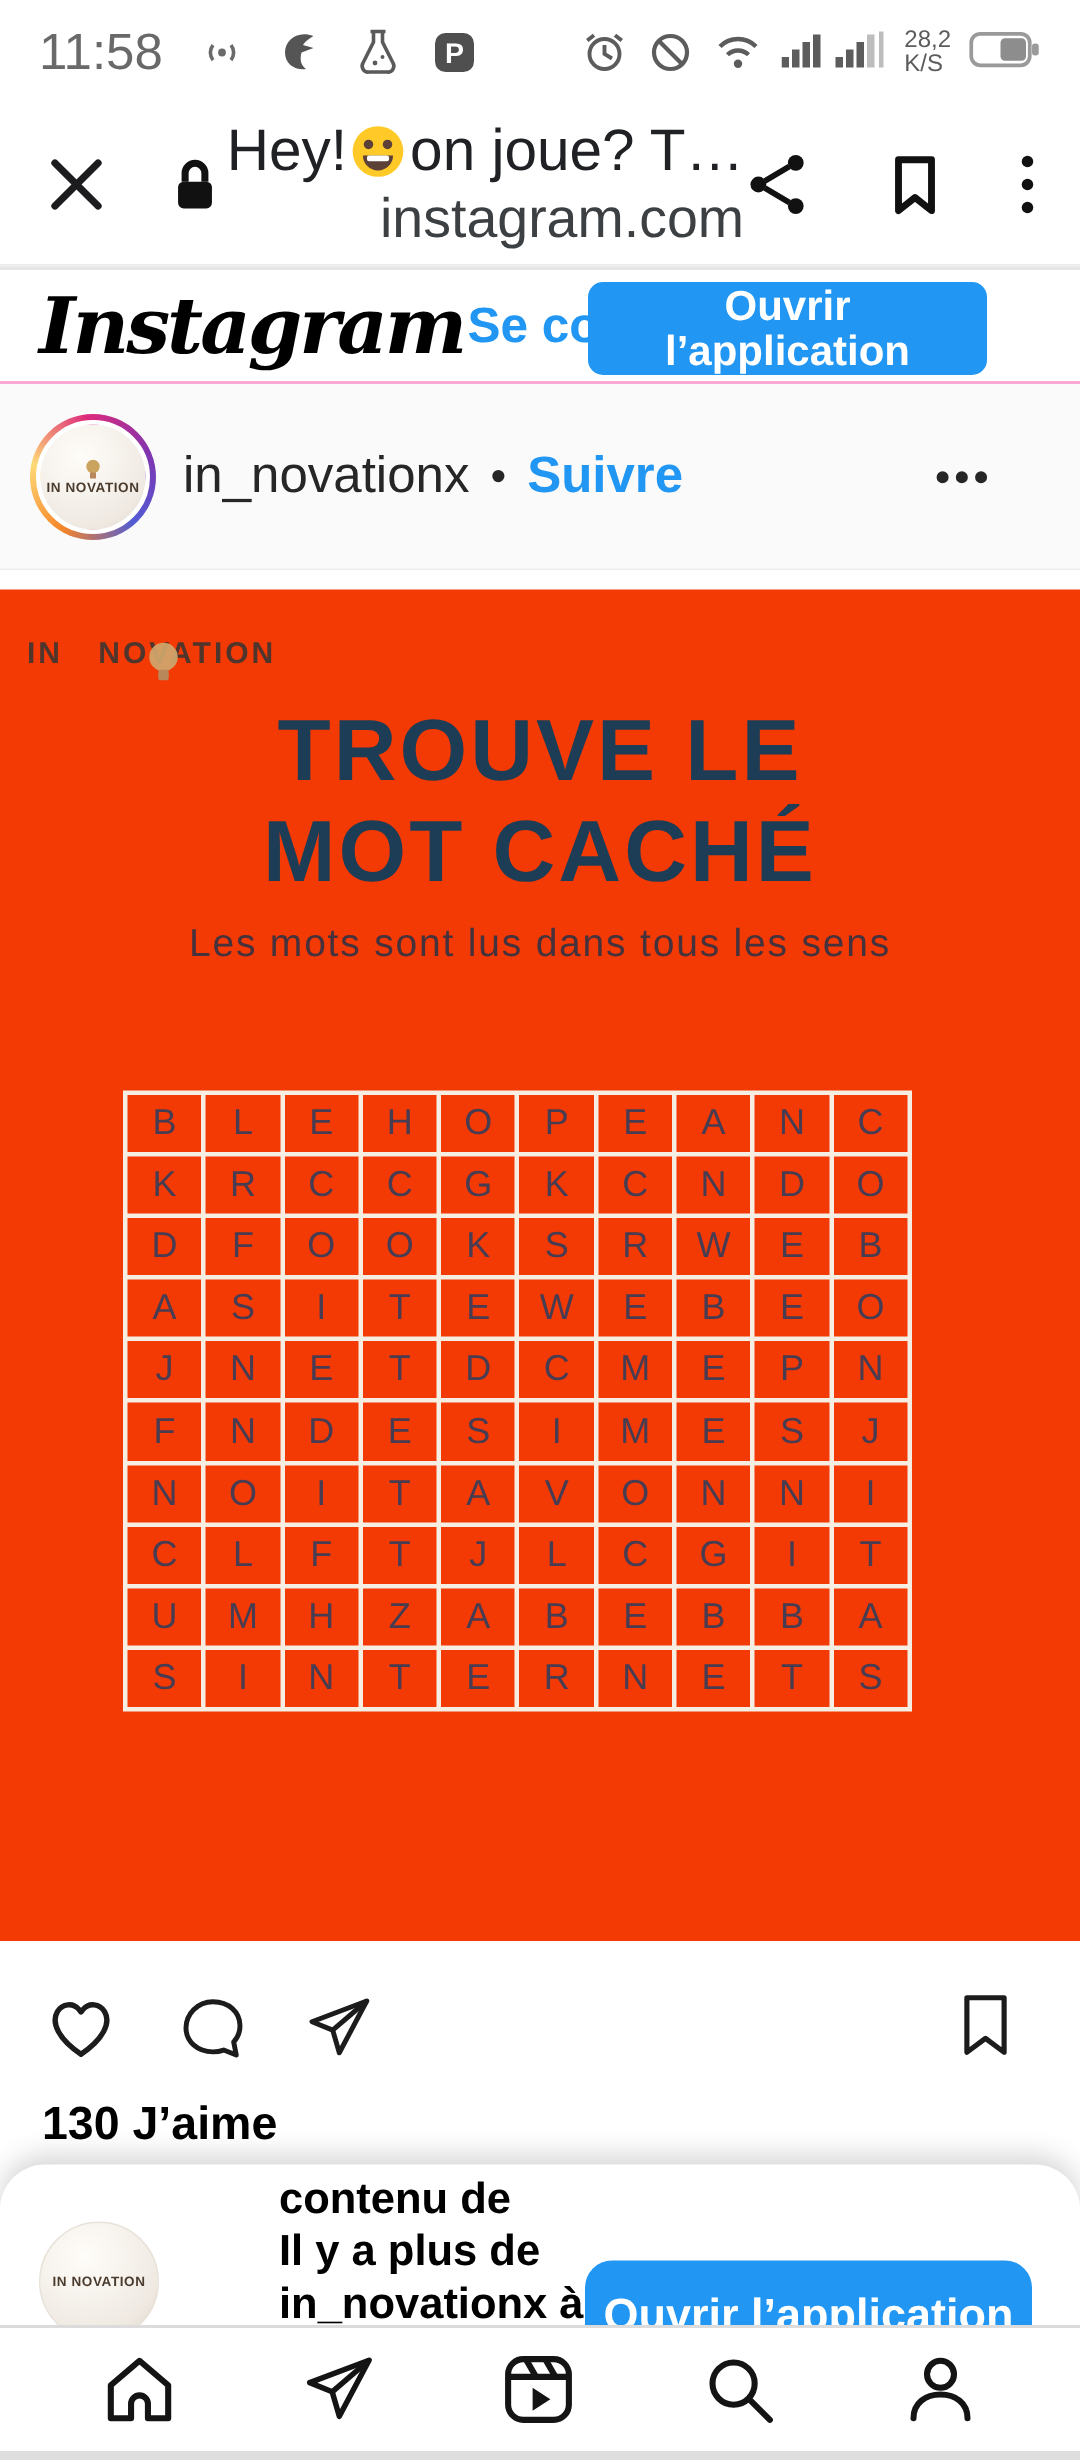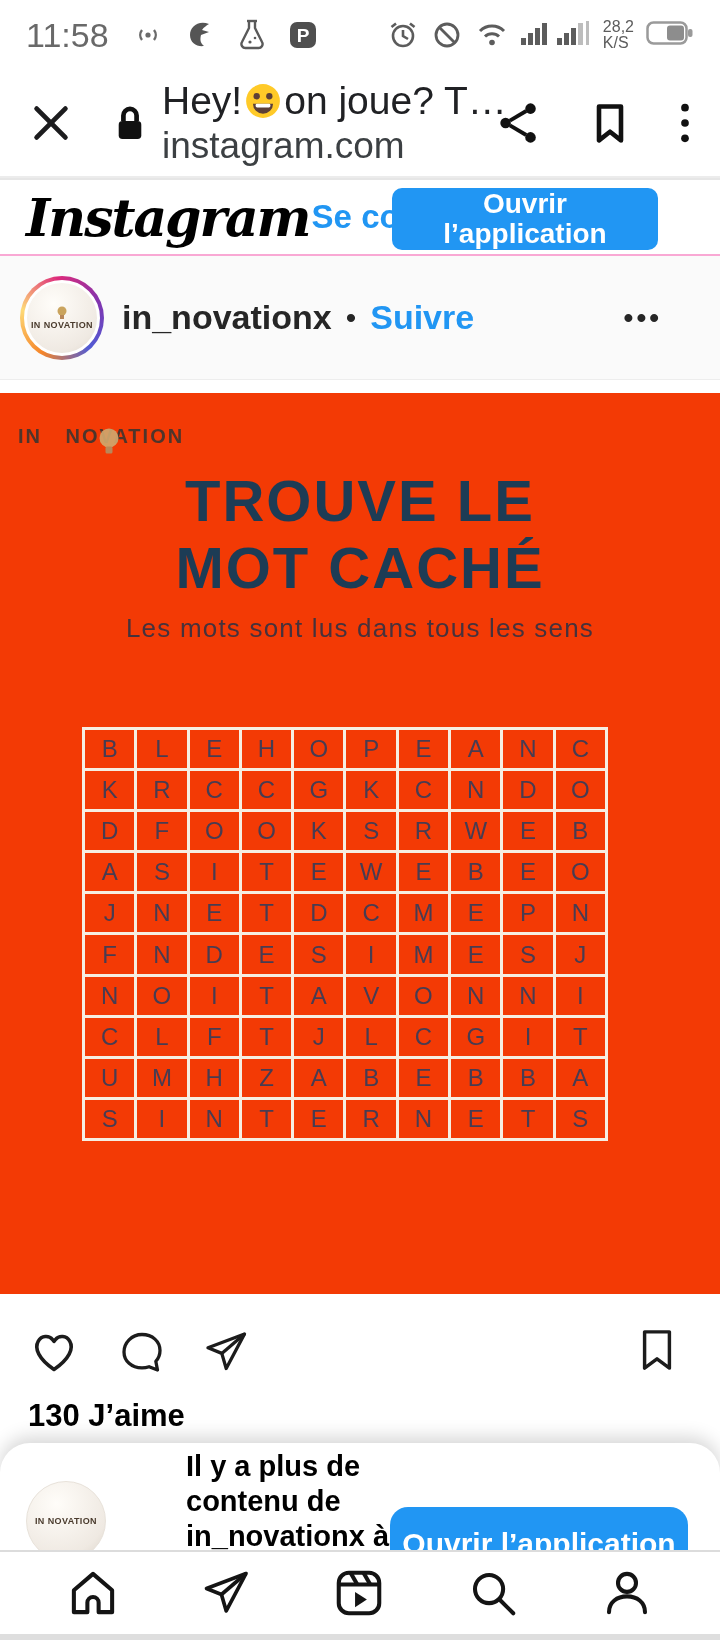--- a/index.html
+++ b/index.html
@@ -13,21 +13,21 @@
   .sb-time{font-size:34px;color:#696969;margin-right:24px;}
   .sb-left{display:flex;align-items:center;gap:20px;}
   .sb-right{margin-left:auto;display:flex;align-items:flex-start;gap:12px;}
   .sb-speed{font-size:16px;line-height:16px;color:#5c5c5c;}
 
   
   .browser-header{position:absolute;left:0;top:70px;width:720px;height:108px;display:flex;align-items:center;
                   padding:0 28px;box-sizing:border-box;background:#fff;border-bottom:2px solid #ececec;}
   .bh-close{margin-right:40px;}
   .bh-lock{margin-right:16px;}
-  .bh-titles{display:flex;flex-direction:column;min-width:0;}
+  .bh-titles{display:flex;flex-direction:column;min-width:0;align-items:flex-end;}
   .bh-title{font-size:39px;color:#202124;display:flex;align-items:center;gap:2px;white-space:nowrap;}
   .bh-url{font-size:37px;color:#3c4043;margin-top:2px;}
   .bh-actions{margin-left:auto;display:flex;align-items:center;gap:46px;}
 
   
   .ig-banner{position:absolute;left:0;top:178px;width:720px;height:78px;background:#fff;
              border-top:2px solid #e6e6e6;border-bottom:2px solid #f9a8d4;display:flex;align-items:center;
              padding:0 26px;box-sizing:border-box;}
   .ig-logo{font-family:"DejaVu Serif",serif;font-style:italic;font-weight:bold;font-size:52px;color:#000;
            letter-spacing:-2px;}
@@ -38,21 +38,21 @@
 
   
   .post-header{position:absolute;left:0;top:256px;width:720px;height:124px;background:#fafafa;
                border-bottom:1px solid #ededed;display:flex;align-items:center;padding:0 20px;box-sizing:border-box;}
   .avatar{width:84px;height:84px;border-radius:50%;padding:4px;box-sizing:border-box;flex:0 0 auto;
           background:conic-gradient(from 210deg,#F58529,#FEDA77,#DD2A7B,#8134AF,#515BD4,#F58529);}
   .avatar-core{width:100%;height:100%;border-radius:50%;border:3px solid #fff;box-sizing:border-box;
                display:flex;flex-direction:column;align-items:center;justify-content:center;
                background:radial-gradient(circle at 38% 30%,#fffdf9,#efe9e2 72%,#ddd5ca);}
   .avatar-label{font-size:9px;font-weight:bold;color:#4a3b2d;letter-spacing:.4px;white-space:nowrap;}
-  .ph-user{font-size:34px;font-weight:bold;color:#262626;margin-left:18px;}
+  .ph-user{font-size:34px;font-weight:normal;color:#262626;margin-left:18px;}
   .ph-sep{font-size:30px;color:#262626;margin:0 14px;}
   .ph-follow{font-size:34px;font-weight:bold;color:#2196F3;}
   .ph-more{margin-left:auto;margin-right:38px;font-size:28px;font-weight:bold;color:#262626;letter-spacing:3px;}
 
   
   .post-image{position:absolute;left:0;top:393px;width:720px;height:901px;background:#F33A05;}
   .pi-brand{position:absolute;left:18px;top:32px;font-size:20px;font-weight:bold;color:#4F352B;
             letter-spacing:2px;word-spacing:16px;}
   .pi-bulb{position:absolute;left:78px;top:2px;}
   .pi-title{position:absolute;left:0;top:74px;width:720px;text-align:center;font-size:58px;font-weight:600;
@@ -409,22 +409,22 @@
       </svg>
   </span>
 
   <div class="likes">130 J’aime</div>
 
   <div class="sheet">
     <div class="sheet-avatar">
       <span class="avatar-label">IN NOVATION</span>
     </div>
     <div class="sheet-msg">
+      <span>contenu de</span>
       <span>Il y a plus de</span>
-      <span>contenu de</span>
       <span>in_novationx à</span>
     </div>
     <div class="sheet-btn">Ouvrir l’application</div>
   </div>
 
   <div class="navbar">
     <span>
       <svg width="54" height="54" viewBox="0 0 48 48">
         <path d="M7 41 V21.5 L24 7 L41 21.5 V41 H29 v-8.5 a5 5 0 0 0 -10 0 V41 Z" fill="none" stroke="#141414" stroke-width="3.6" stroke-linejoin="round"></path>
         </svg>

